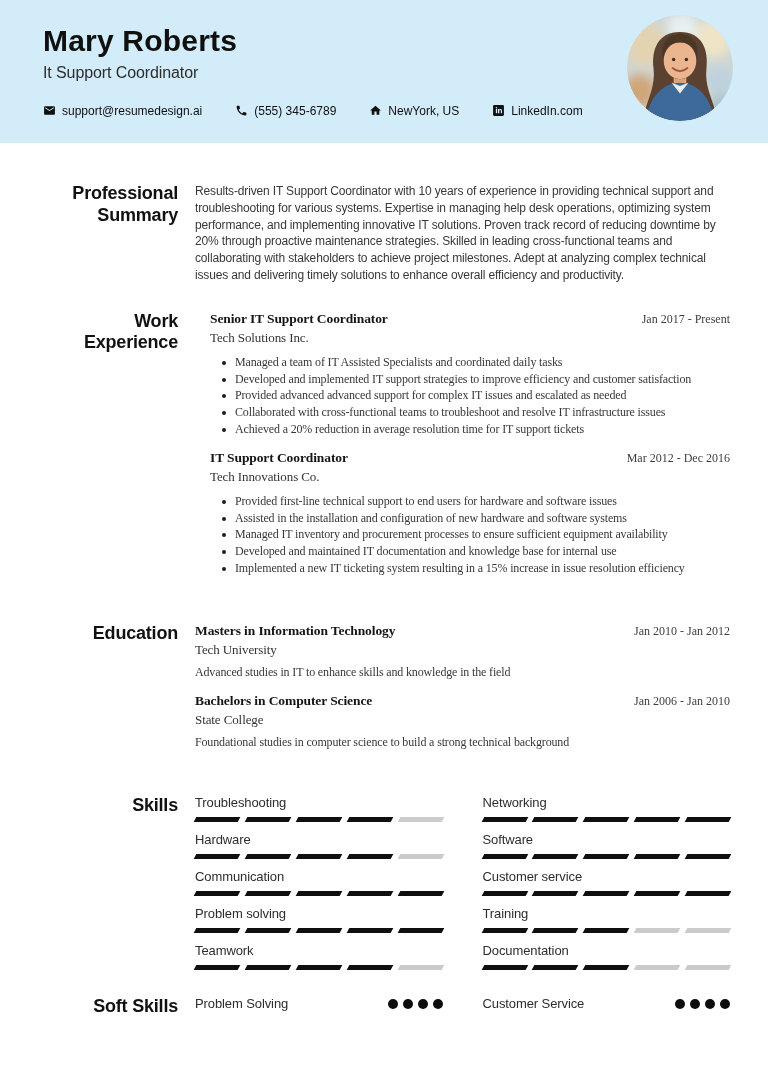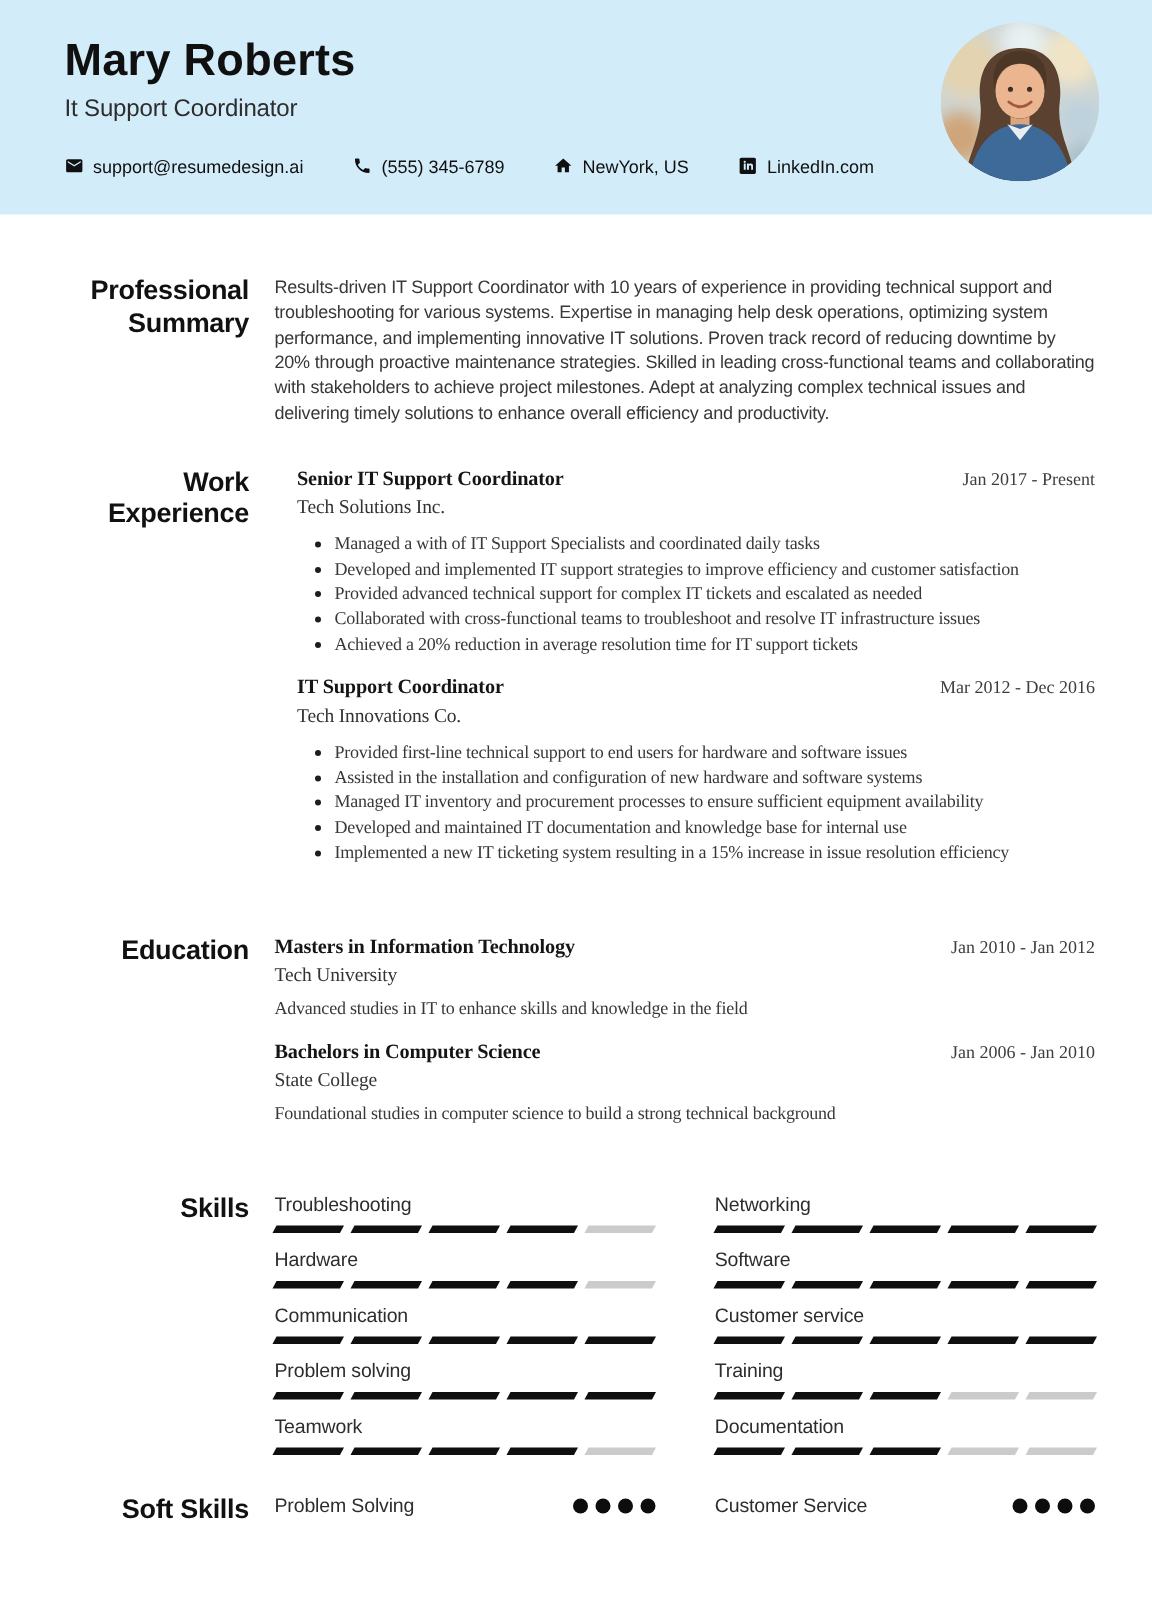--- a/index.html
+++ b/index.html
@@ -15,21 +15,21 @@
   .cand-name { font-size:30px; font-weight:700; color:#101010; letter-spacing:.2px; line-height:1.05; }
   .cand-title { font-size:16px; color:#2d2d2d; margin-top:7px; letter-spacing:-0.1px; }
   .contacts { display:flex; align-items:center; gap:33px; margin-top:22px; font-size:12px; color:#101010; }
   .contact { display:flex; align-items:center; gap:6px; white-space:nowrap; }
   .cicon { display:inline-flex; }
   .cicon svg { width:13px; height:13px; display:block; }
   .photo { position:absolute; top:15px; right:35px; width:106px; height:106px; border-radius:50%; overflow:hidden; }
   .photo svg { width:100%; height:100%; display:block; }
 
   
-  main { padding:40px 38px 0 0; }
+  main { padding:40px 38px 0 12px; }
   section { display:grid; grid-template-columns:166px 1fr; column-gap:17px; }
   .sec-h h2 { font-size:18px; font-weight:700; color:#111; text-align:right; line-height:1.2;
               max-width:122px; margin-left:auto; letter-spacing:-0.2px; }
   .sec-summary { margin-bottom:27px; }
   .sec-exp { margin-bottom:34px;gap:32px; }
   .sec-edu { margin-bottom:33px; }
   .sec-skills { margin-bottom:16px; }
 
   .body-txt, .bullets li, .edu-desc { font-size:12px; line-height:1.4; color:#383838; letter-spacing:-0.15px; }
 
@@ -154,23 +154,23 @@
           <h2>Work Experience</h2>
         </div>
       <div class="sec-c">
           <article class="job">
             <div class="row-head">
               <div class="entry-title">Senior IT Support Coordinator</div>
               <div class="entry-dates">Jan 2017 - Present</div>
             </div>
             <div class="entry-sub">Tech Solutions Inc.</div>
             <ul class="bullets">
-              <li>Managed a with of IT Support Specialists and coordinated daily tasks</li>
+              <li>Managed a team of IT Assisted Specialists and coordinated daily tasks</li>
               <li>Developed and implemented IT support strategies to improve efficiency and customer satisfaction</li>
-              <li>Provided advanced technical support for complex IT tickets and escalated as needed</li>
+              <li>Provided advanced advanced support for complex IT issues and escalated as needed</li>
               <li>Collaborated with cross-functional teams to troubleshoot and resolve IT infrastructure issues</li>
               <li>Achieved a 20% reduction in average resolution time for IT support tickets</li>
             </ul>
           </article>
           <article class="job">
             <div class="row-head">
               <div class="entry-title">IT Support Coordinator</div>
               <div class="entry-dates">Mar 2012 - Dec 2016</div>
             </div>
             <div class="entry-sub">Tech Innovations Co.</div>

